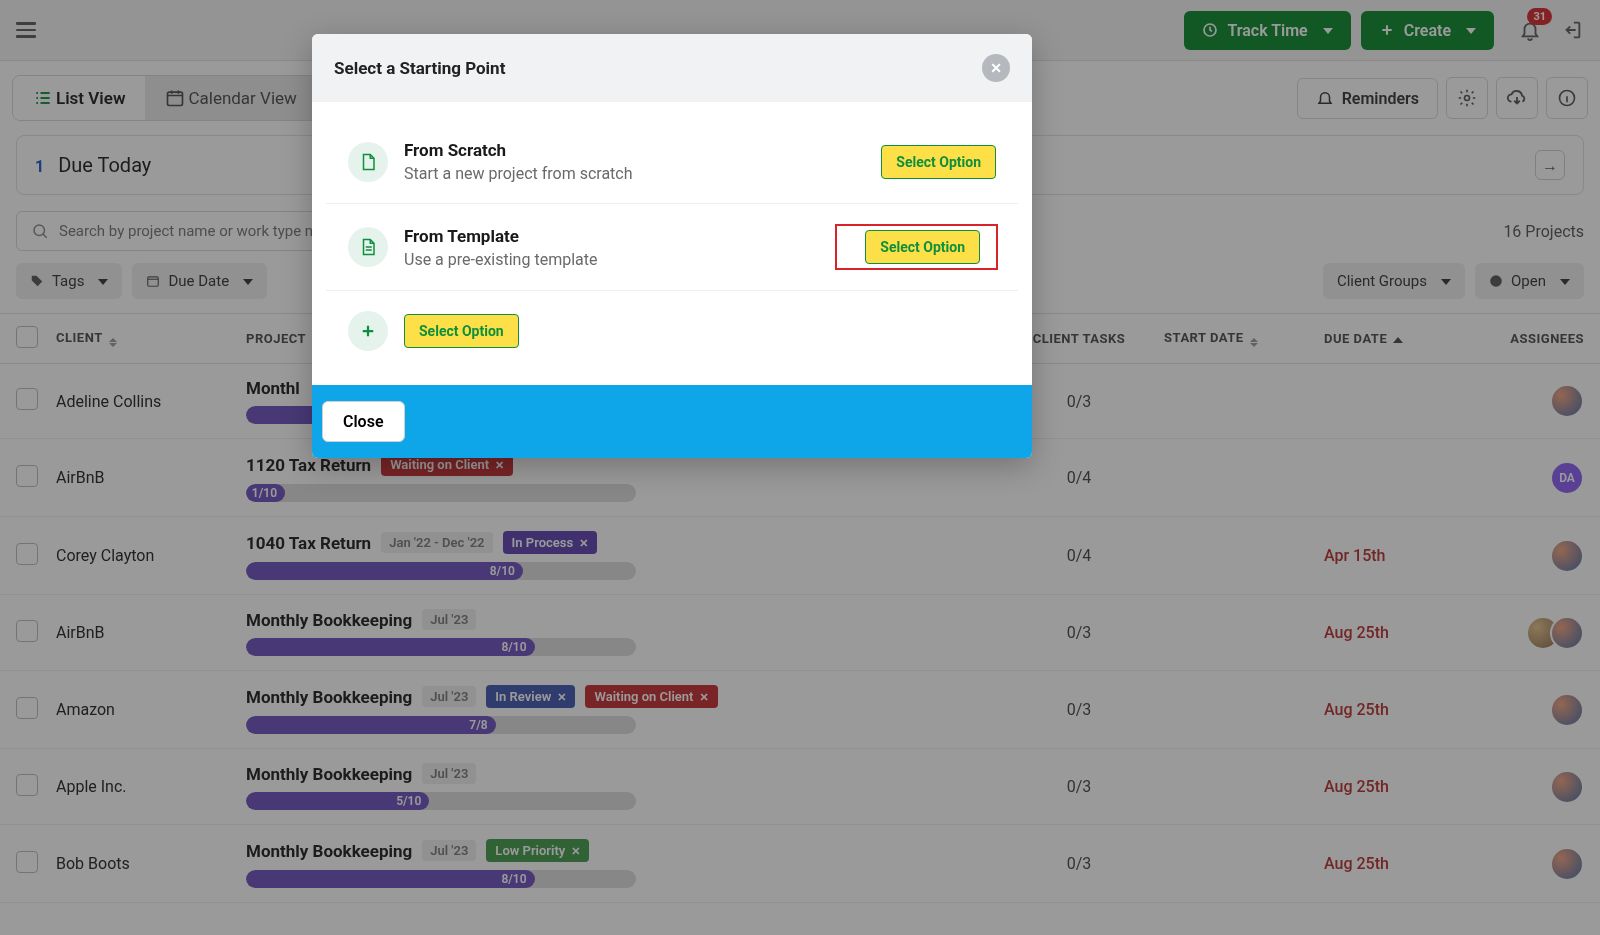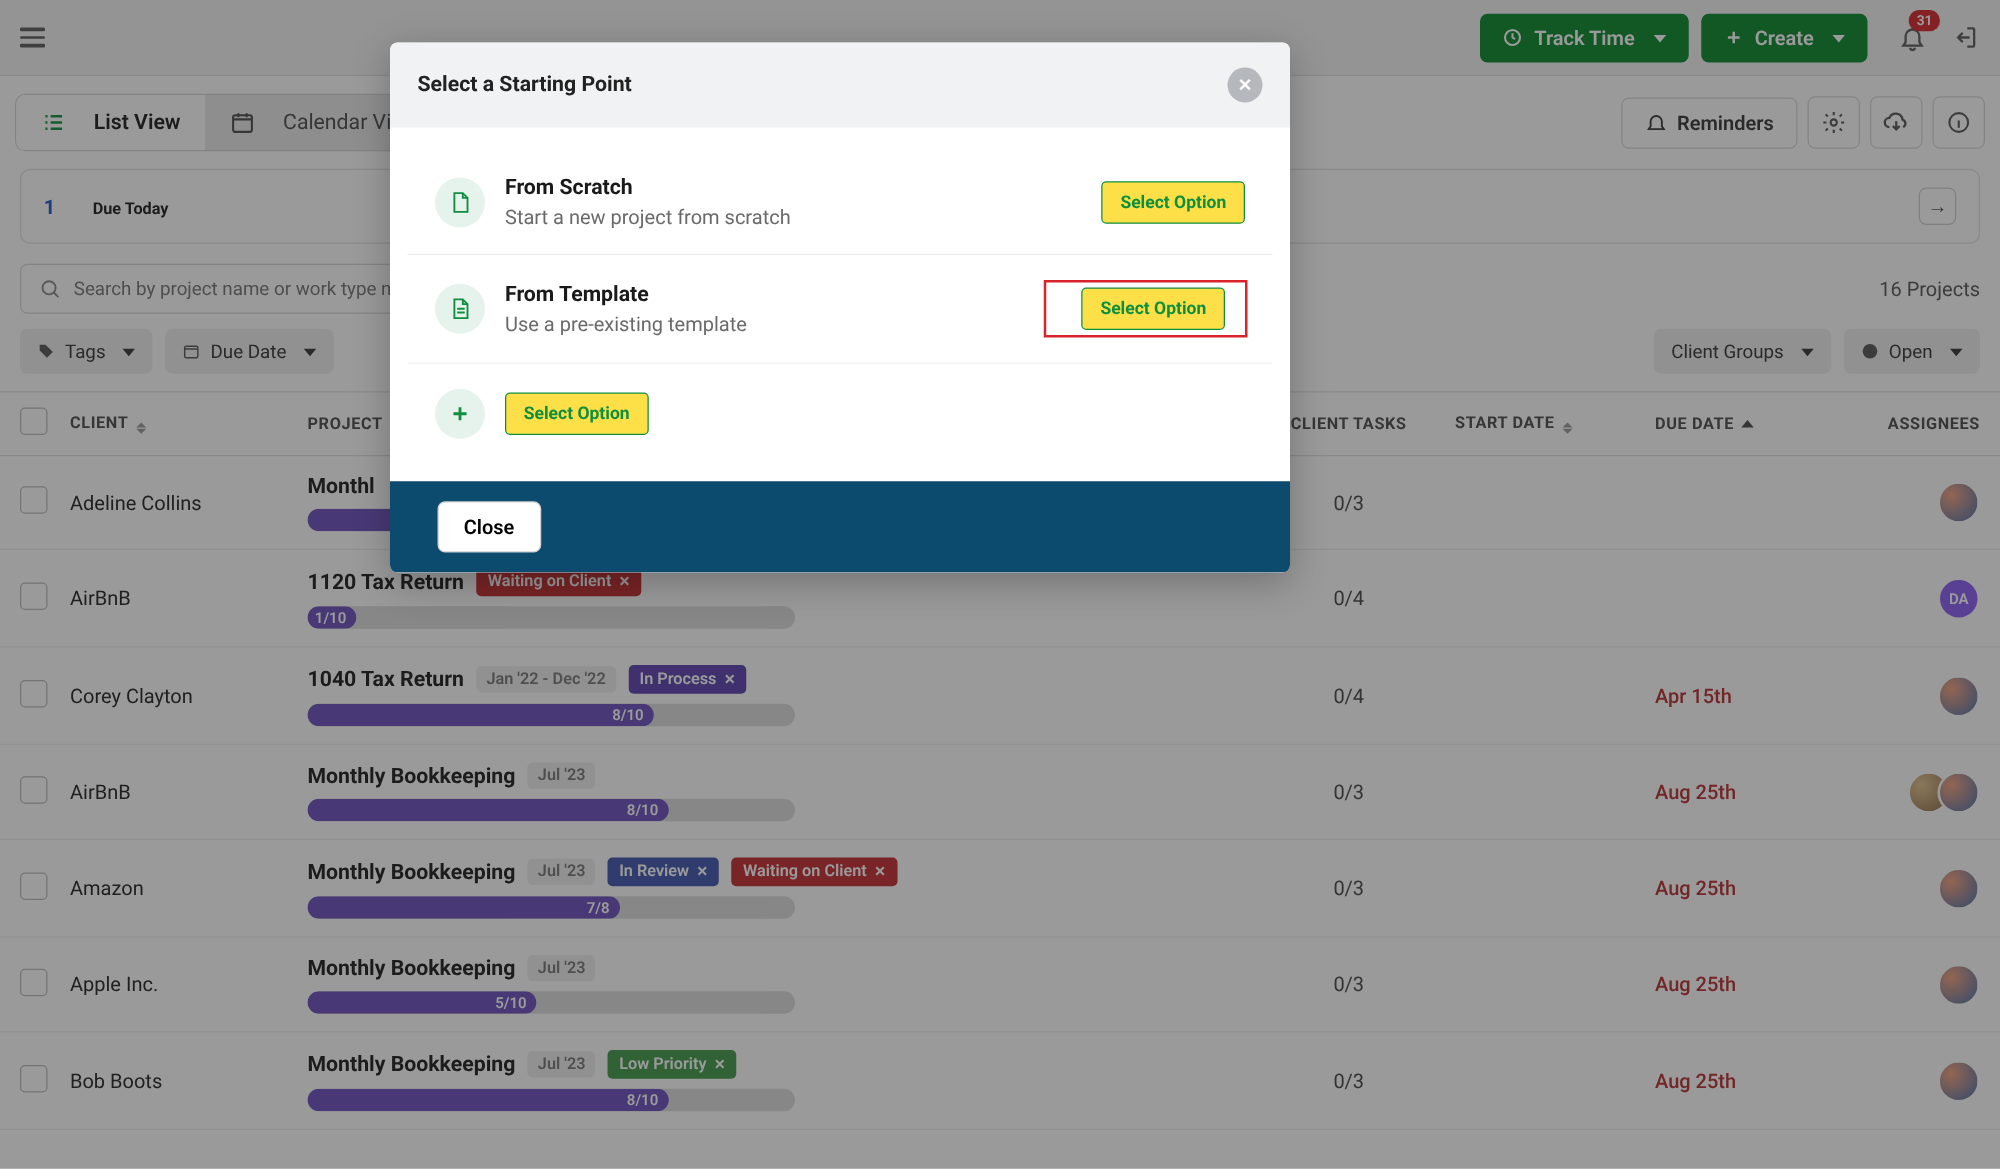--- a/index.html
+++ b/index.html
@@ -11,31 +11,31 @@
 .hamburger span { height: 2.5px; background: #5a5a5a; border-radius: 1px; }
 .top-spacer { flex: 1; }
 .btn-green { background: #08872B; color: #fff; border: none; border-radius: 6px; padding: 10px 18px; font-size: 16px; font-weight: 600; display: inline-flex; align-items: center; gap: 9px; cursor: pointer; margin-right: 10px;}
 .btn-green svg { width: 16px; height: 16px; }
 .icon-btn { width: 32px; height: 32px; display: inline-flex; align-items: center; justify-content: center; position: relative; cursor: pointer; color: #5a5a5a; margin-left: 10px;}
 .badge { position: absolute; top: -6px; right: -6px; background: #d8232a; color: #fff; font-size: 11px; font-weight: 700; border-radius: 10px; padding: 2px 6px; min-width: 18px; text-align: center;}
 
 
 .toolbar { display: flex; align-items: center; padding: 14px 12px; background: #fff; }
 .view-toggle { display: inline-flex; background: #fff; border: 1px solid #d8d8d8; border-radius: 8px; overflow: hidden; }
-.view-toggle .vt-item { padding: 12px 20px; display: inline-flex; gap: 22px; font-size: 17px; color: #4a4a4a; cursor: pointer; background:#e9e9e9;}
+.view-toggle .vt-item { padding: 12px 20px; display: inline-flex; gap: 3px; font-size: 17px; color: #4a4a4a; cursor: pointer; background:#e9e9e9;}
 .view-toggle .vt-item.active { background: #fff; color: #1a1a1a; font-weight: 600;}
 .view-toggle .vt-item svg { width: 20px; height: 20px; }
 .tool-spacer { flex: 1; }
 .reminders-btn { background: #fff; border: 1px solid #d8d8d8; border-radius: 6px; padding: 10px 18px; font-size: 16px; font-weight: 600; display: inline-flex; align-items: center; gap: 8px; cursor: pointer; color:#333;}
 .square-btn { width: 42px; height: 42px; border: 1px solid #d8d8d8; border-radius: 6px; display: inline-flex; align-items: center; justify-content: center; color:#555; margin-left: 8px; cursor: pointer; background:#fff; }
 
 
 .cards { display: flex; gap: 16px; padding: 0 16px 16px; }
 .card { flex: 1; border: 1px solid #e0e0e0; border-radius: 8px; padding: 14px 18px; background: #fff; display:flex; align-items:center; justify-content: space-between;}
-.card-label { font-size: 13px; font-weight: 700; margin-left: 16px; }
+.card-label { font-size: 20px; font-weight: 400; }
 .card-num { color: #1a57c9; font-weight: 700; margin-right: 10px; }
 .card-go { width: 30px; height: 30px; border:1px solid #d0d0d0; border-radius: 6px; display:flex; align-items:center; justify-content:center; color:#555; cursor:pointer;}
 
 
 .search-row { display: flex; align-items: center; padding: 0 16px 12px; gap: 16px; justify-content: space-between;}
 .search-input { flex: 0 1 720px; border: 1px solid #d8d8d8; border-radius: 6px; padding: 10px 14px; display:flex; align-items:center; gap:10px; color:#888; background:#fff;}
 .search-input input { border:none; outline:none; flex:1; font-size:15px; color:#333; }
 .proj-count { color: #555; font-size: 16px; }
 
 
@@ -80,21 +80,21 @@
 .close-x { width:28px; height:28px; border-radius:50%; background:#b5b8bd; color:#fff; display:flex; align-items:center; justify-content:center; cursor:pointer; font-size:14px; font-weight:bold;}
 .modal-body { padding: 14px; }
 .opt-row { display:flex; align-items:center; padding: 20px 22px; border-bottom:1px solid #eee; gap:16px;}
 .opt-row:first-child { padding-top:24px;}
 .opt-icon { width: 40px; height:40px; border-radius:50%; background:#e6f3ec; color:#0f8f3e; display:flex; align-items:center; justify-content:center; flex-shrink:0;}
 .opt-texts { flex:1; }
 .opt-title { font-size:17px; font-weight:700; margin-bottom:4px; }
 .opt-desc { font-size:16px; color:#6a6a6a; }
 .select-btn { border:1px solid #0f8f3e; color:#0f8f3e; background:#fde047; border-radius:4px; padding: 8px 14px; font-size:14px; font-weight:700; cursor:pointer;}
 .select-wrap.highlight { border:2px solid #d8232a; padding:4px 16px 4px 28px; margin-right:-2px;}
-.modal-foot { background:#0c4a6e; padding: 16px 38px;}
+.modal-foot { background:#0ea5e9; padding: 16px 10px;}
 .close-btn { background:#fff; border:1px solid #d0d0d0; border-radius:6px; padding:10px 20px; font-size:16px; font-weight:600; cursor:pointer;}
 
 .caret-down::after { content:""; display:inline-block; border-left:5px solid transparent; border-right:5px solid transparent; border-top:6px solid currentColor; margin-left:6px; vertical-align:middle;}
 .caret-up::after { content:""; display:inline-block; border-left:5px solid transparent; border-right:5px solid transparent; border-bottom:6px solid currentColor; margin-left:6px; vertical-align:middle;}
 .sort-arrows { display:inline-flex; flex-direction:column; margin-left:6px; gap:1px;}
 .sort-arrows span { width:0; height:0; border-left:4px solid transparent; border-right:4px solid transparent;}
 .sort-arrows .up { border-bottom:4px solid #999;}
 .sort-arrows .down { border-top:4px solid #999;}
 </style>
 </head>

